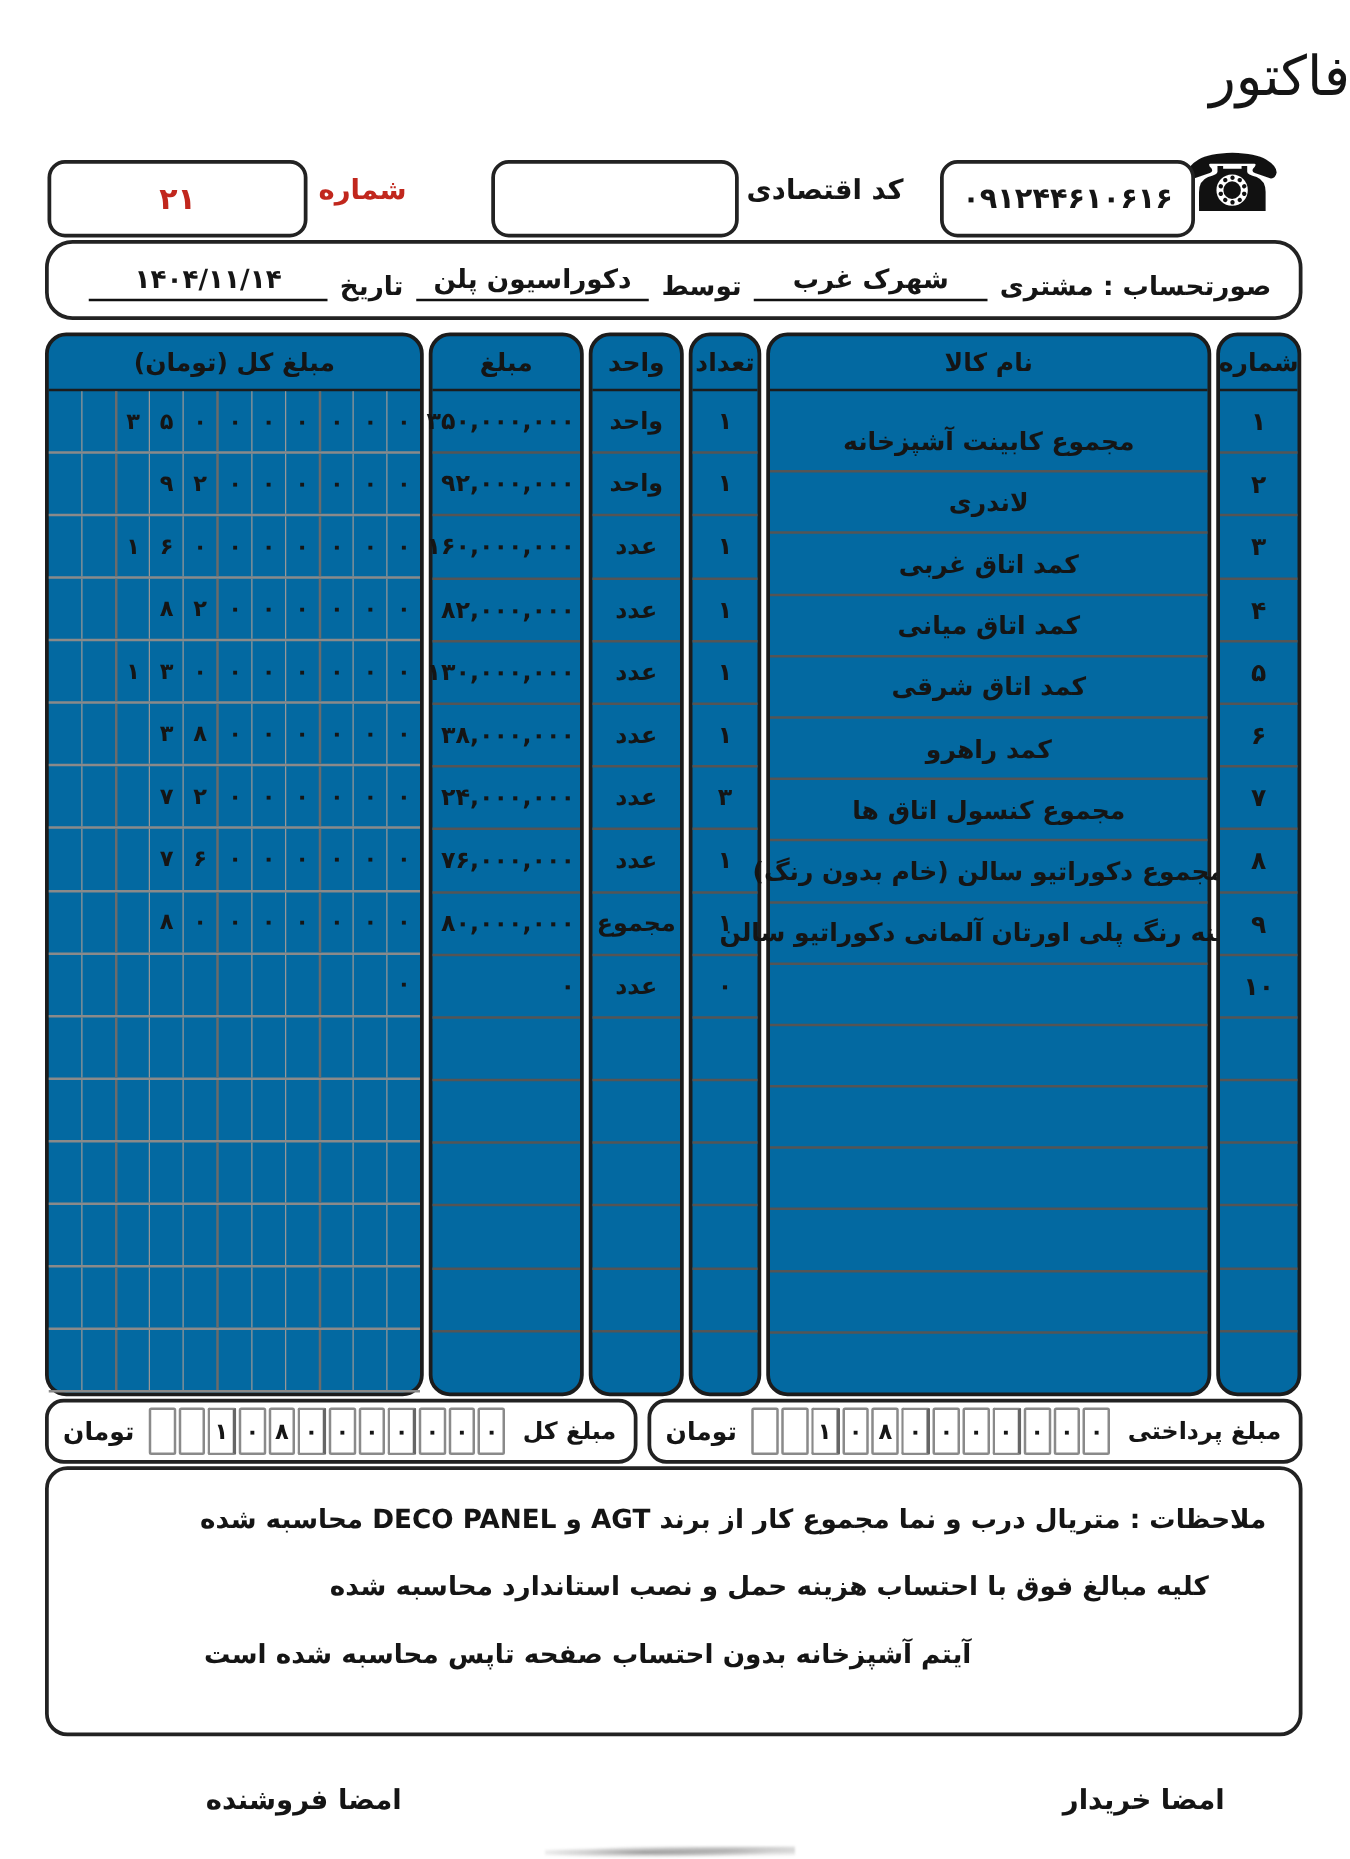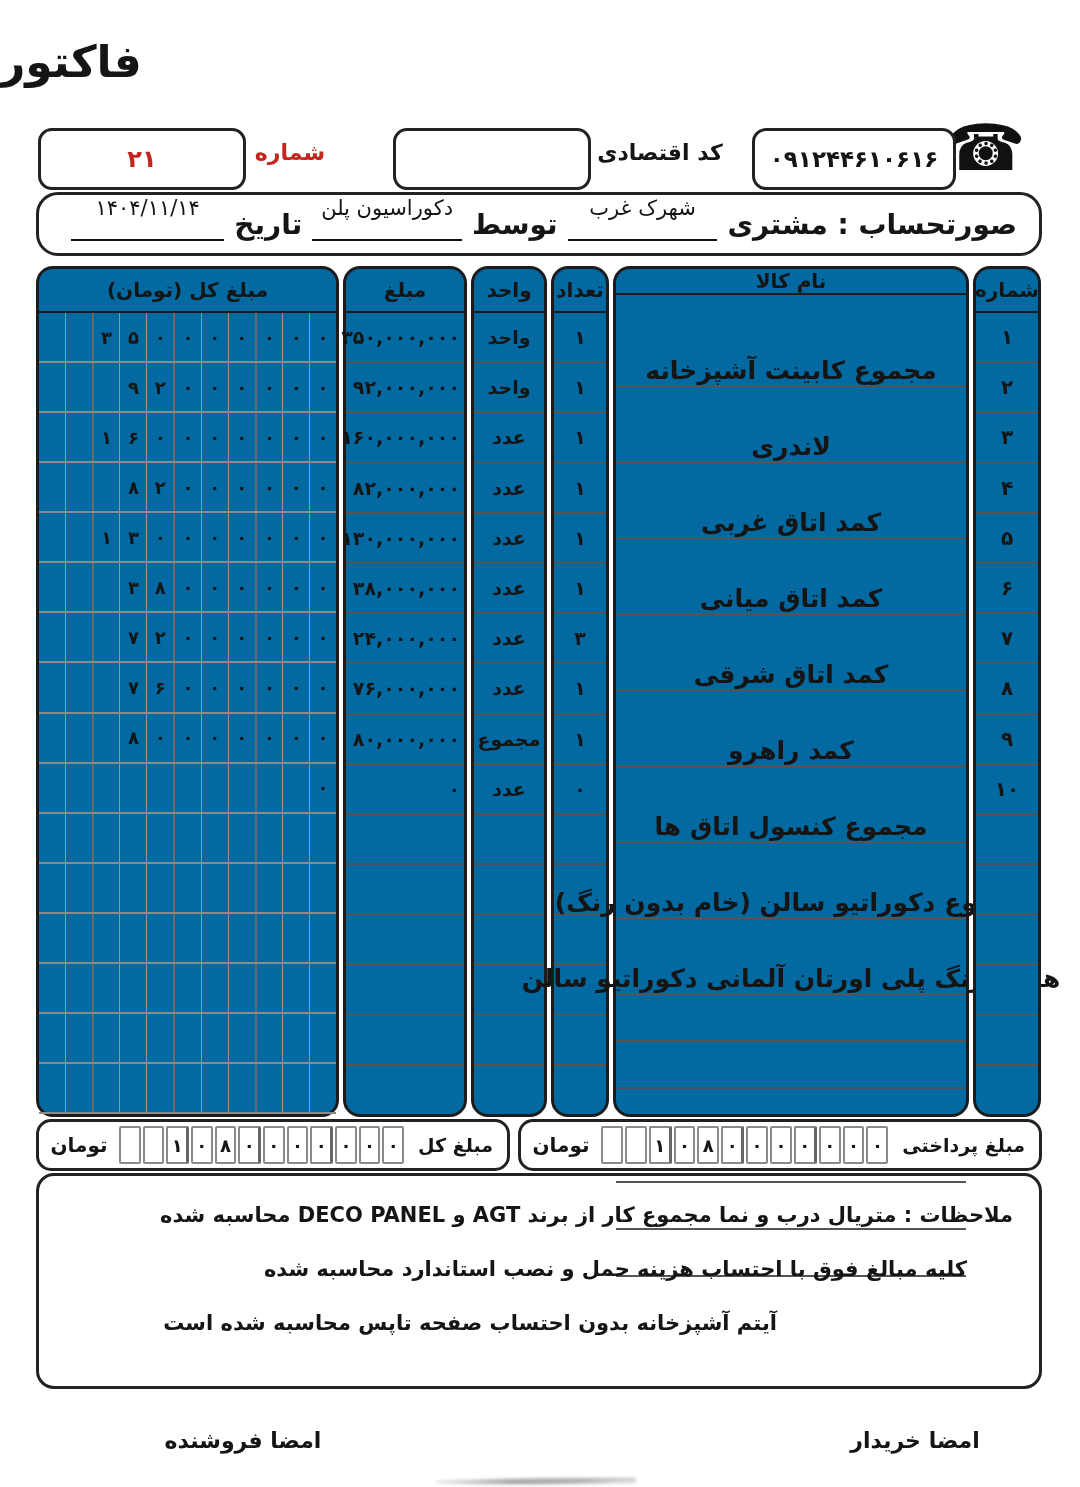--- a/index.html
+++ b/index.html
@@ -2,36 +2,36 @@
 <html lang="fa"><head>
 <meta charset="utf-8">
 <style>
   html,body{margin:0;padding:0;}
   body{
     width:1080px;height:1487px;position:relative;background:#ffffff;
     font-family:"DejaVu Sans",sans-serif;color:#151515;overflow:hidden;
   }
   .abs{position:absolute;}
   
-  #title{top:36px;left:0;width:1080px;text-align:left;font-size:44px;font-weight:700;}
+  #title{top:36px;left:0;width:1080px;text-align:right;font-size:44px;font-weight:400;}
   .hbox{border:3px solid #222;border-radius:14px;background:#fff;display:flex;align-items:center;justify-content:center;}
   #phone-icon{left:946px;top:116px;font-size:64px;line-height:1;color:#111;}
   #phone-box{left:752px;top:128px;width:198px;height:56px;}
   #phone-box .val{font-size:23px;font-weight:700;direction:ltr;letter-spacing:1px;}
   #econ-label{left:585px;top:140px;width:150px;text-align:center;font-size:22px;font-weight:700;direction:rtl;}
   #econ-box{left:393px;top:128px;width:192px;height:56px;}
   #num-label{left:238px;top:140px;width:104px;text-align:center;font-size:22px;font-weight:700;direction:rtl;}
   #num-box{left:38px;top:128px;width:202px;height:56px;}
   #num-box .val{font-size:24px;font-weight:700;}
   
   #bill-info{left:36px;top:192px;width:1006px;height:64px;border:3px solid #222;border-radius:22px;
     display:flex;direction:rtl;align-items:flex-end;padding:0 22px 12px 22px;box-sizing:border-box;}
-  .bi-label{font-size:28px;font-weight:700;white-space:nowrap;}
-  .bi-value{font-size:21px;font-weight:400;text-align:center;border-bottom:2.5px solid #111;
-    margin:0 10px;white-space:nowrap;padding:0 8px 19px 8px;}
+  .bi-label{font-size:21px;font-weight:700;white-space:nowrap;}
+  .bi-value{font-size:21px;font-weight:700;text-align:center;border-bottom:2.5px solid #111;
+    margin:0 10px;white-space:nowrap;padding:0 8px 4px 8px;}
   #bi-customer-value{width:190px;}
   #bi-by-value{width:190px;}
   #bi-date-value{width:195px;direction:ltr;}
   
   .panel{position:absolute;top:266px;height:851px;border:3px solid #1c1c1c;border-radius:17px;
     background:#0369a1;box-sizing:border-box;display:flex;flex-direction:column;}
   .panel-header{height:42px;border-bottom:2.5px solid #1c1c1c;display:flex;align-items:center;
     justify-content:center;font-weight:700;font-size:20px;direction:rtl;white-space:nowrap;}
   .rows{flex:1;display:flex;flex-direction:column;}
   .trow{flex:1;border-bottom:2px solid #555;display:flex;align-items:center;justify-content:center;
@@ -44,21 +44,21 @@
   #col-name{left:613px;width:356px;gap:16px;}
   #col-no{left:973px;width:68px;}
   #col-total .trow{border-bottom:2px solid #8a8a8a;}
   .gcell{flex:1;height:100%;display:flex;align-items:center;justify-content:center;
     border-right:1.3px solid #979797;font-size:18px;font-weight:700;}
   .gcell:nth-child(2),.gcell:nth-child(5),.gcell:nth-child(8){border-right:2.6px solid #6b6b6b;}
   .gcell:last-child{border-right:none;}
   .amount-cell{justify-content:flex-end;padding-right:4px;font-size:19px;direction:ltr;white-space:nowrap;box-sizing:border-box;}
   .unit-cell{font-size:19px;direction:rtl;}
   .qty-cell{font-size:19px;}
-  .name-cell{font-size:25px;direction:rtl;white-space:nowrap;margin-top:45px;}
+  .name-cell{font-size:20px;direction:rtl;white-space:nowrap;}
   .no-cell{font-size:20px;}
   
   .total-box{position:absolute;top:1119px;height:52px;border:3px solid #222;border-radius:15px;
     box-sizing:border-box;display:flex;direction:ltr;align-items:center;padding:4px 8px;background:#fff;}
   #total-box-left{left:36px;width:474px;}
   #total-box-right{left:518px;width:524px;}
   .toman-label{width:64px;text-align:center;font-size:20px;font-weight:700;flex:none;}
   .tcells{flex:1;display:flex;height:38px;margin:0 8px;gap:2px;}
   .tcell{flex:1;border:2px solid #8a8a8a;display:flex;align-items:center;justify-content:center;
     font-size:18px;font-weight:700;border-radius:2px;}

